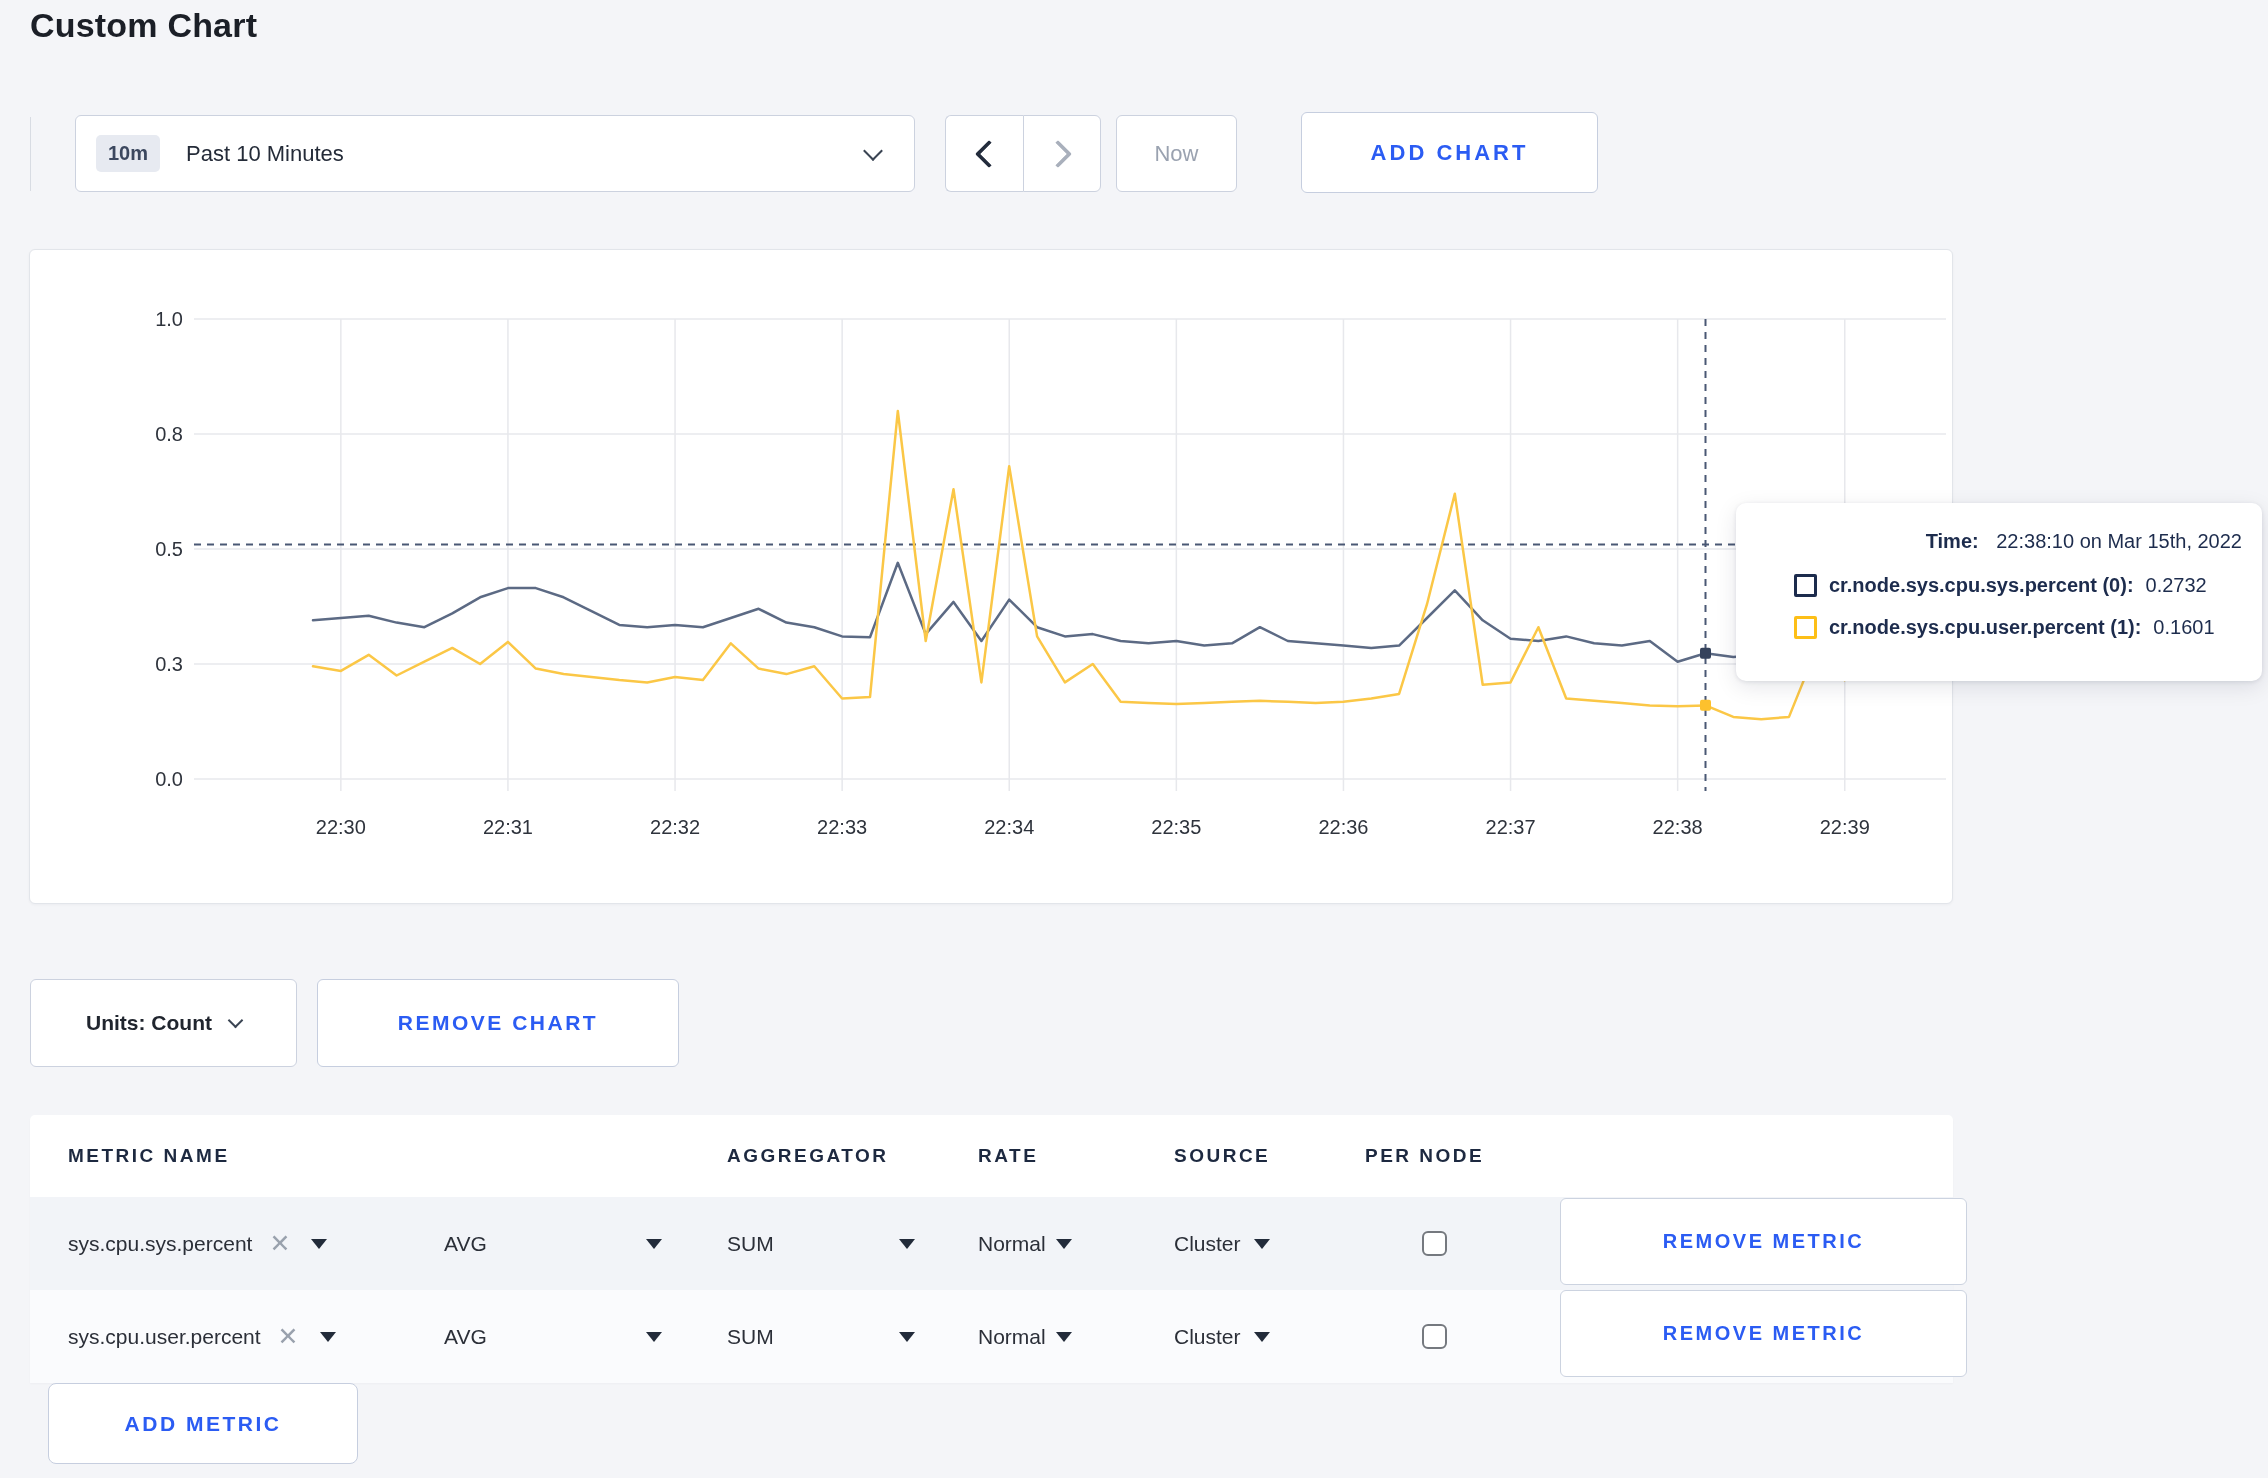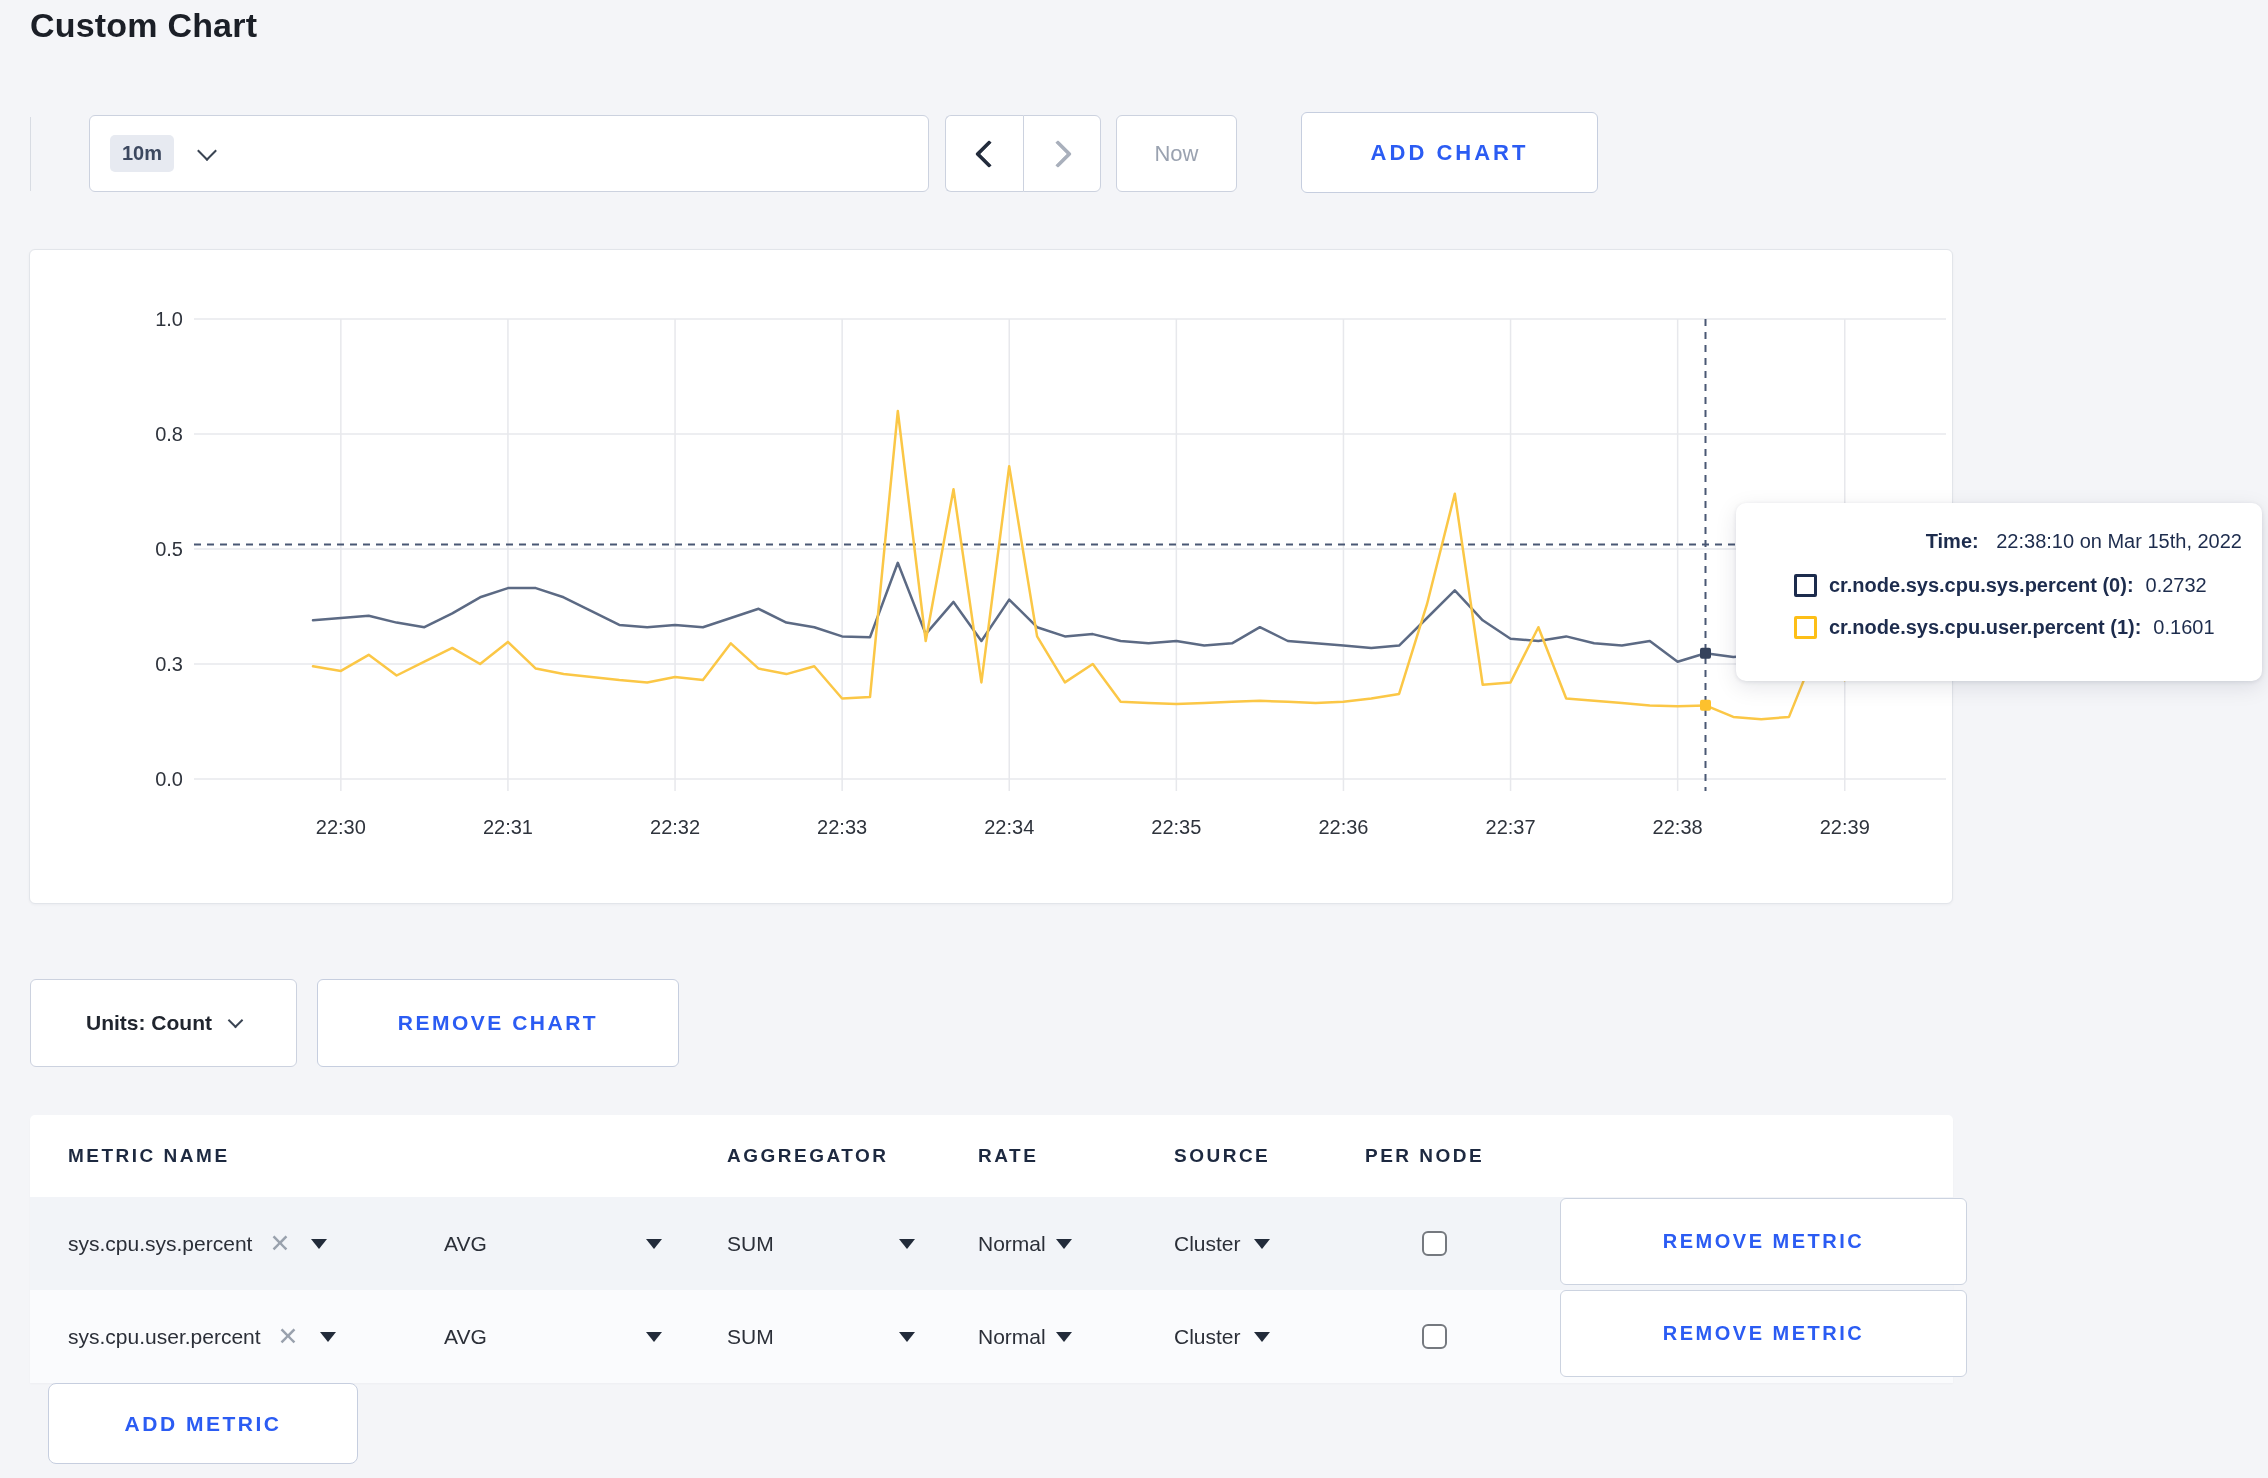--- a/index.html
+++ b/index.html
@@ -12,21 +12,21 @@
   
   .page-title{
     position:absolute;left:30px;top:6px;margin:0;
     font-size:34px;font-weight:600;color:#1b1f27;letter-spacing:.2px;
   }
   .toolbar-divider{position:absolute;left:30px;top:117px;width:1px;height:74px;background:#d8dce3;}
   .ctl{
     background:#fff;border:1px solid #ccd2df;border-radius:6px;
     display:flex;align-items:center;box-sizing:border-box;
   }
-  .timepicker{position:absolute;left:89px;top:115px;width:840px;height:77px;padding:0 34px 0 20px;cursor:pointer;}
+  .timepicker{position:absolute;left:75px;top:115px;width:840px;height:77px;padding:0 34px 0 20px;cursor:pointer;}
   .badge{
     background:#e7eaf1;color:#3c485f;font-weight:700;font-size:20px;
     border-radius:5px;padding:7px 12px;margin-right:26px;
   }
   .tr-label{font-size:22px;color:#242b38;flex:1;}
   .chev{display:inline-block;width:12px;height:12px;border-right:2px solid #3a4453;border-bottom:2px solid #3a4453;transform:rotate(45deg);margin-top:-6px;}
   .chev.small{width:9px;height:9px;margin-left:18px;}
   .pager{position:absolute;left:945px;top:115px;height:77px;display:flex;}
   .pager-btn{
     width:78px;height:77px;background:#fff;border:1px solid #ccd2df;
@@ -100,20 +100,21 @@
 </style>
 </head>
 <body>
 
 <h1 class="page-title">Custom Chart</h1>
 
 <div class="toolbar-divider"></div>
 
 <div class="ctl timepicker">
   <span class="badge">10m</span>
+  <span class="tr-label">Past 10 Minutes</span>
   <span class="chev"></span>
 </div>
 
 <div class="pager">
   <button class="pager-btn prev">
     <span class="chev-left"></span>
   </button>
   <button class="pager-btn next">
     <span class="chev-right"></span>
   </button>

